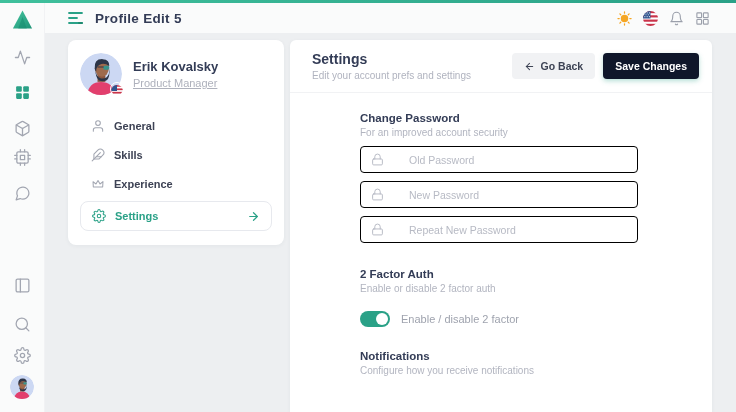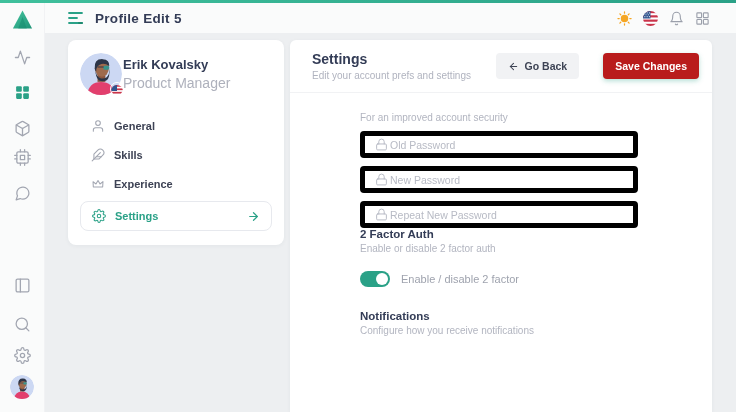--- a/index.html
+++ b/index.html
@@ -28,63 +28,63 @@
   .hamburger { width:16px; height:14px; margin-right:11px; cursor:pointer; }
   .page-title { font-size:13.5px; font-weight:bold; letter-spacing:.3px; color:#333c56; }
   .header-right { margin-left:auto; display:flex; align-items:center; gap:11px; }
   .hdr-ic { width:15px; height:15px; color:#9ba0ab; cursor:pointer; }
   .hdr-ic svg { width:100%; height:100%; }
 
   
   .card { position:absolute; left:68px; top:40px; width:216px; height:205px;
     background:#fff; border-radius:8px; box-shadow:0 1px 4px rgba(40,50,70,.05);
     padding:13px 12px; }
-  .card-top { display:flex; align-items:center; gap:1px; }
+  .card-top { display:flex; align-items:center; gap:11px; }
   .avatar-wrap { position:relative; width:42px; height:42px; flex:0 0 auto; }
   .avatar { width:42px; height:42px; border-radius:50%; overflow:hidden; display:block; }
   .flag-badge { position:absolute; right:-2px; bottom:-1px; width:14px; height:14px;
     border-radius:50%; border:1.5px solid #fff; overflow:hidden; }
   .u-name { font-size:13px; font-weight:bold; color:#333c56; }
-  .u-role { font-size:14px; color:#aeb1bc; margin-top:3px; }
+  .u-role { font-size:11px; color:#aeb1bc; margin-top:3px;text-decoration:underline; }
   .card-menu { margin-top:16px;font-weight:bold; }
   .menu-row { display:flex; align-items:center; gap:9px; height:29px;
     padding:0 11px; font-size:11px; color:#3d4254; cursor:pointer; }
   .menu-row .mi { width:14px; height:14px; color:#a2a6b1; }
   .menu-row .mi svg { width:100%; height:100%; }
   .menu-row.active { border:1px solid #e7e9ee; border-radius:8px; height:30px;
     color:#2aa187; justify-content:flex-start; margin-top:3px; }
   .menu-row.active .mi { color:#2aa187; }
   .menu-row.active .arrow { margin-left:auto; width:13px; height:13px; color:#2aa187; }
 
   
   .panel { position:absolute; left:290px; top:40px; width:422px; height:372px;
     background:#fff; border-radius:6px 6px 0 0; box-shadow:0 1px 4px rgba(40,50,70,.05); }
   .panel-head { display:flex; align-items:center; justify-content:space-between;
     padding:11px 13px 11px 22px; border-bottom:1px solid #f1f2f4; }
   .ph-title { font-size:14px; font-weight:bold; color:#333c56; }
   .ph-sub { font-size:10px; color:#b0b3bf; margin-top:3px; }
-  .ph-btns { display:flex; gap:24px; }
+  .ph-btns { display:flex; gap:8px; }
   .btn { display:flex; align-items:center; gap:6px; height:26px; padding:0 12px;
     border:none; border-radius:4px; font-family:inherit; font-size:10.5px;
     font-weight:bold; cursor:pointer; }
   .btn-back { background:#f1f2f4; color:#3d4354; }
   .btn-back svg { width:11px; height:11px; }
-  .btn-save { background:#b91c1c; color:#fff; box-shadow:0 2px 5px rgba(42,161,135,.35); }
+  .btn-save { background:#0f172a; color:#fff; box-shadow:0 2px 5px rgba(42,161,135,.35); }
 
   .form { margin:19px 0 0 70px; width:278px; }
   .sec-title { font-size:11.5px; font-weight:bold; color:#333c56; }
   .sec-sub { font-size:10px; color:#b2b5c0; margin-top:3px; }
-  .field { display:flex; align-items:center; gap:2px; height:27px; margin-top:8px;
-    border:5px solid #000000; border-radius:4px; padding:0 10px; background:#fff; }
+  .field { display:flex; align-items:center; gap:25px; height:27px; margin-top:8px;
+    border:1px solid #000000; border-radius:4px; padding:0 10px; background:#fff; }
   .field:first-of-type { margin-top:13px; }
   .field svg { width:13px; height:13px; color:#b7bac4; flex:0 0 auto; }
   .field input { border:none; outline:none; flex:1; font-family:inherit;
     font-size:10.5px; color:#4a5064; background:transparent; }
   .field input::placeholder { color:#b7bac4; }
-  .sec2 { } .sec3 { margin-top:23px; }
+  .sec2 { margin-top:25px; } .sec3 { margin-top:23px; }
   .toggle-row { display:flex; align-items:center; gap:11px; margin-top:17px; }
   .switch { width:30px; height:16px; border-radius:9px; background:#2aa187;
     position:relative; cursor:pointer; flex:0 0 auto; }
   .switch .knob { position:absolute; top:2px; right:2px; width:12px; height:12px;
     border-radius:50%; background:#fff; }
   .toggle-label { font-size:11px; color:#9fa3ae; }
   .phone-field { margin-top:19px !important; }
 </style>
 </head>
 <body>
@@ -338,20 +338,21 @@
         </span>
         <span>Go Back</span>
       </button>
       <button class="btn btn-save">
         <span>Save Changes</span>
       </button>
     </div>
   </div>
 
   <div class="form">
+    <div class="sec-title">Change Password</div>
     <div class="sec-sub">For an improved account security</div>
 
     <div class="field">
       <svg viewBox="0 0 24 24" fill="none" stroke="currentColor" stroke-width="1.8" stroke-linecap="round" stroke-linejoin="round">
           <rect x="3" y="11" width="18" height="11" rx="2"></rect>
           <path d="M7 11V7a5 5 0 0 1 10 0v4"></path>
         </svg>
       <input type="text" placeholder="Old Password" style="">
     </div>
     <div class="field">

